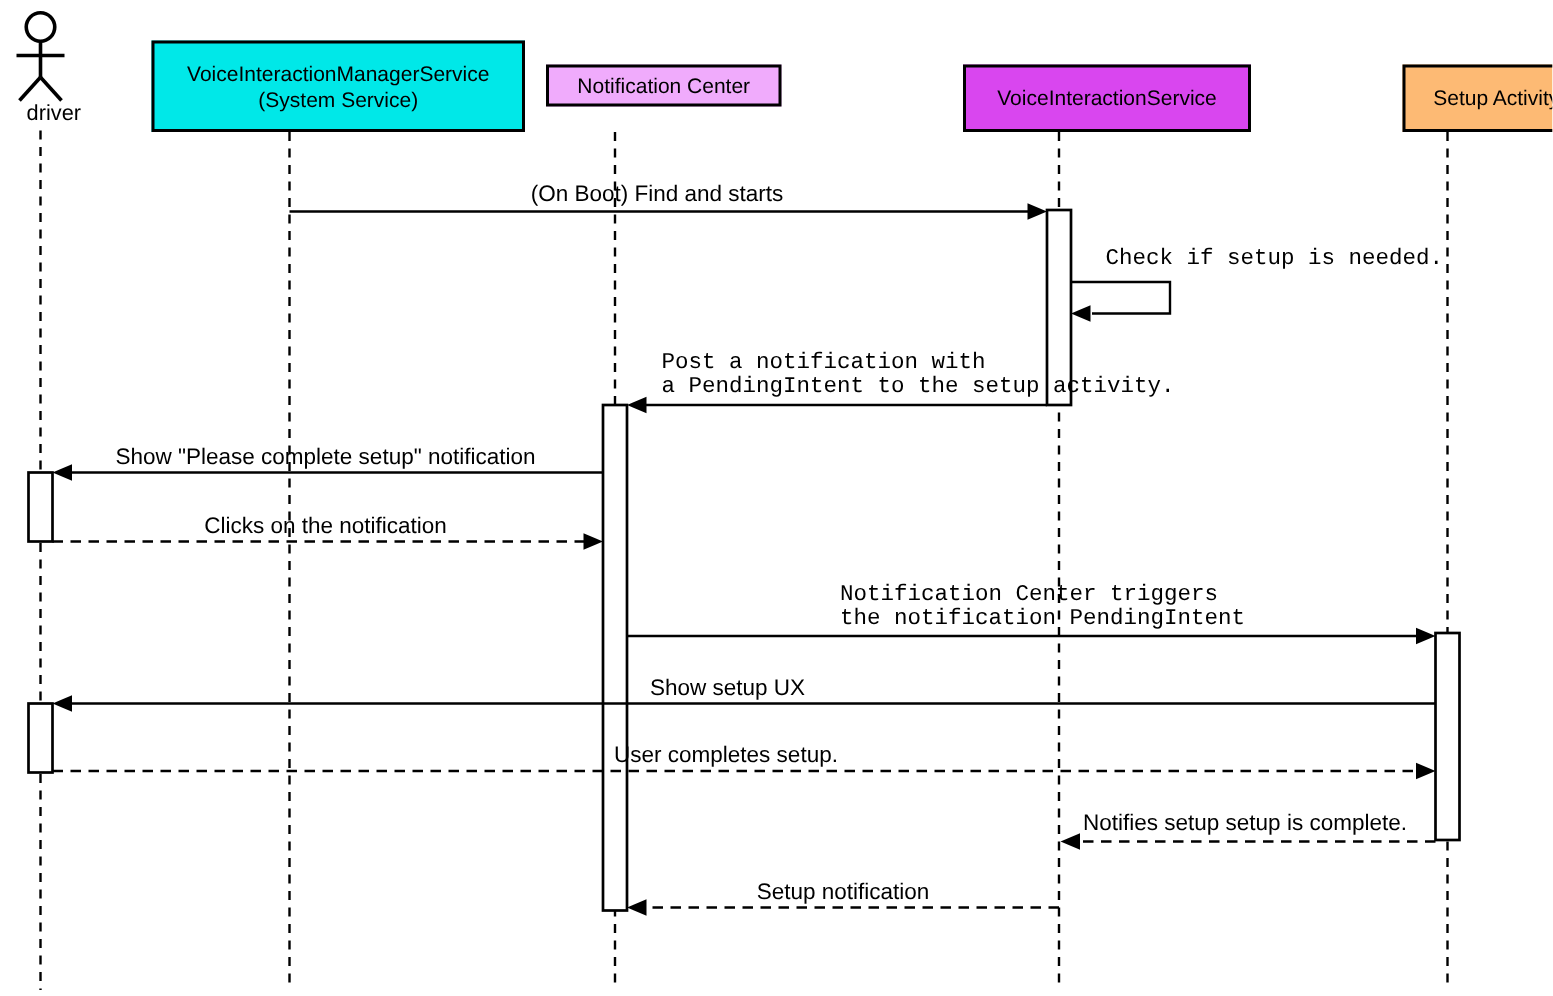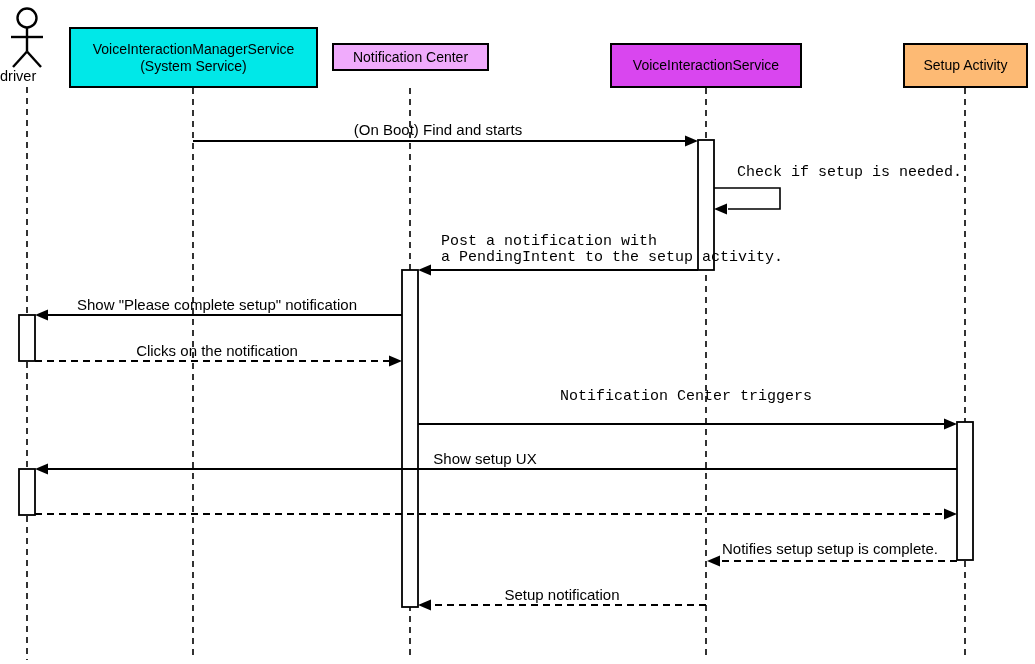--- a/index.html
+++ b/index.html
@@ -4,29 +4,29 @@
 <style>
   html,body{margin:0;padding:0;background:#ffffff;}
   #stage{
     position:relative;width:1035px;height:664px;background:#ffffff;
     font-family:"Liberation Sans",sans-serif;color:#000;overflow:hidden;
   }
   #diagram-svg{position:absolute;left:0;top:0;}
   .pbox{
     position:absolute;display:flex;flex-direction:column;justify-content:center;
     align-items:center;text-align:center;border:2.5px solid #000;
-    font-size:14px;line-height:17px;box-sizing:border-box;
+    font-size:14px;line-height:17px;box-sizing:border-box;margin-left:32px;
   }
   .msg{
     position:absolute;font-size:15px;line-height:16px;white-space:nowrap;
   }
   .msg.center{text-align:center;}
   .msg.left{text-align:left;font-family:Liberation Mono, monospace;}
   .actor-label{
-    position:absolute;font-size:14.5px;text-align:left;white-space:nowrap;
+    position:absolute;font-size:14.5px;text-align:right;white-space:nowrap;
   }
 </style>
 </head>
 <body>
 
 <div id="stage">
 
   <svg id="diagram-svg" width="1035" height="664" viewBox="0 0 1035 664">
 
     <g stroke="#000" stroke-width="2.4" fill="none">
@@ -111,22 +111,24 @@
     <div>Post a notification with</div>
     <div>a PendingIntent to the setup activity.</div>
   </div>
 
   <div class="msg center" style="left:67px;top:297px;width:300px">Show "Please complete setup" notification</div>
 
   <div class="msg center" style="left:67px;top:343px;width:300px">Clicks on the notification</div>
 
   <div class="msg left" style="left:560px;top:389px">
     <div>Notification Center triggers</div>
+    <div>the notification PendingIntent</div>
   </div>
 
   <div class="msg center" style="left:335px;top:451px;width:300px">Show setup UX</div>
 
+  <div class="msg center" style="left:334px;top:496px;width:300px">User completes setup.</div>
 
   <div class="msg center" style="left:680px;top:541px;width:300px">Notifies setup setup is complete.</div>
 
   <div class="msg center" style="left:412px;top:587px;width:300px">Setup notification</div>
 
 </div>
 
 </body></html>

